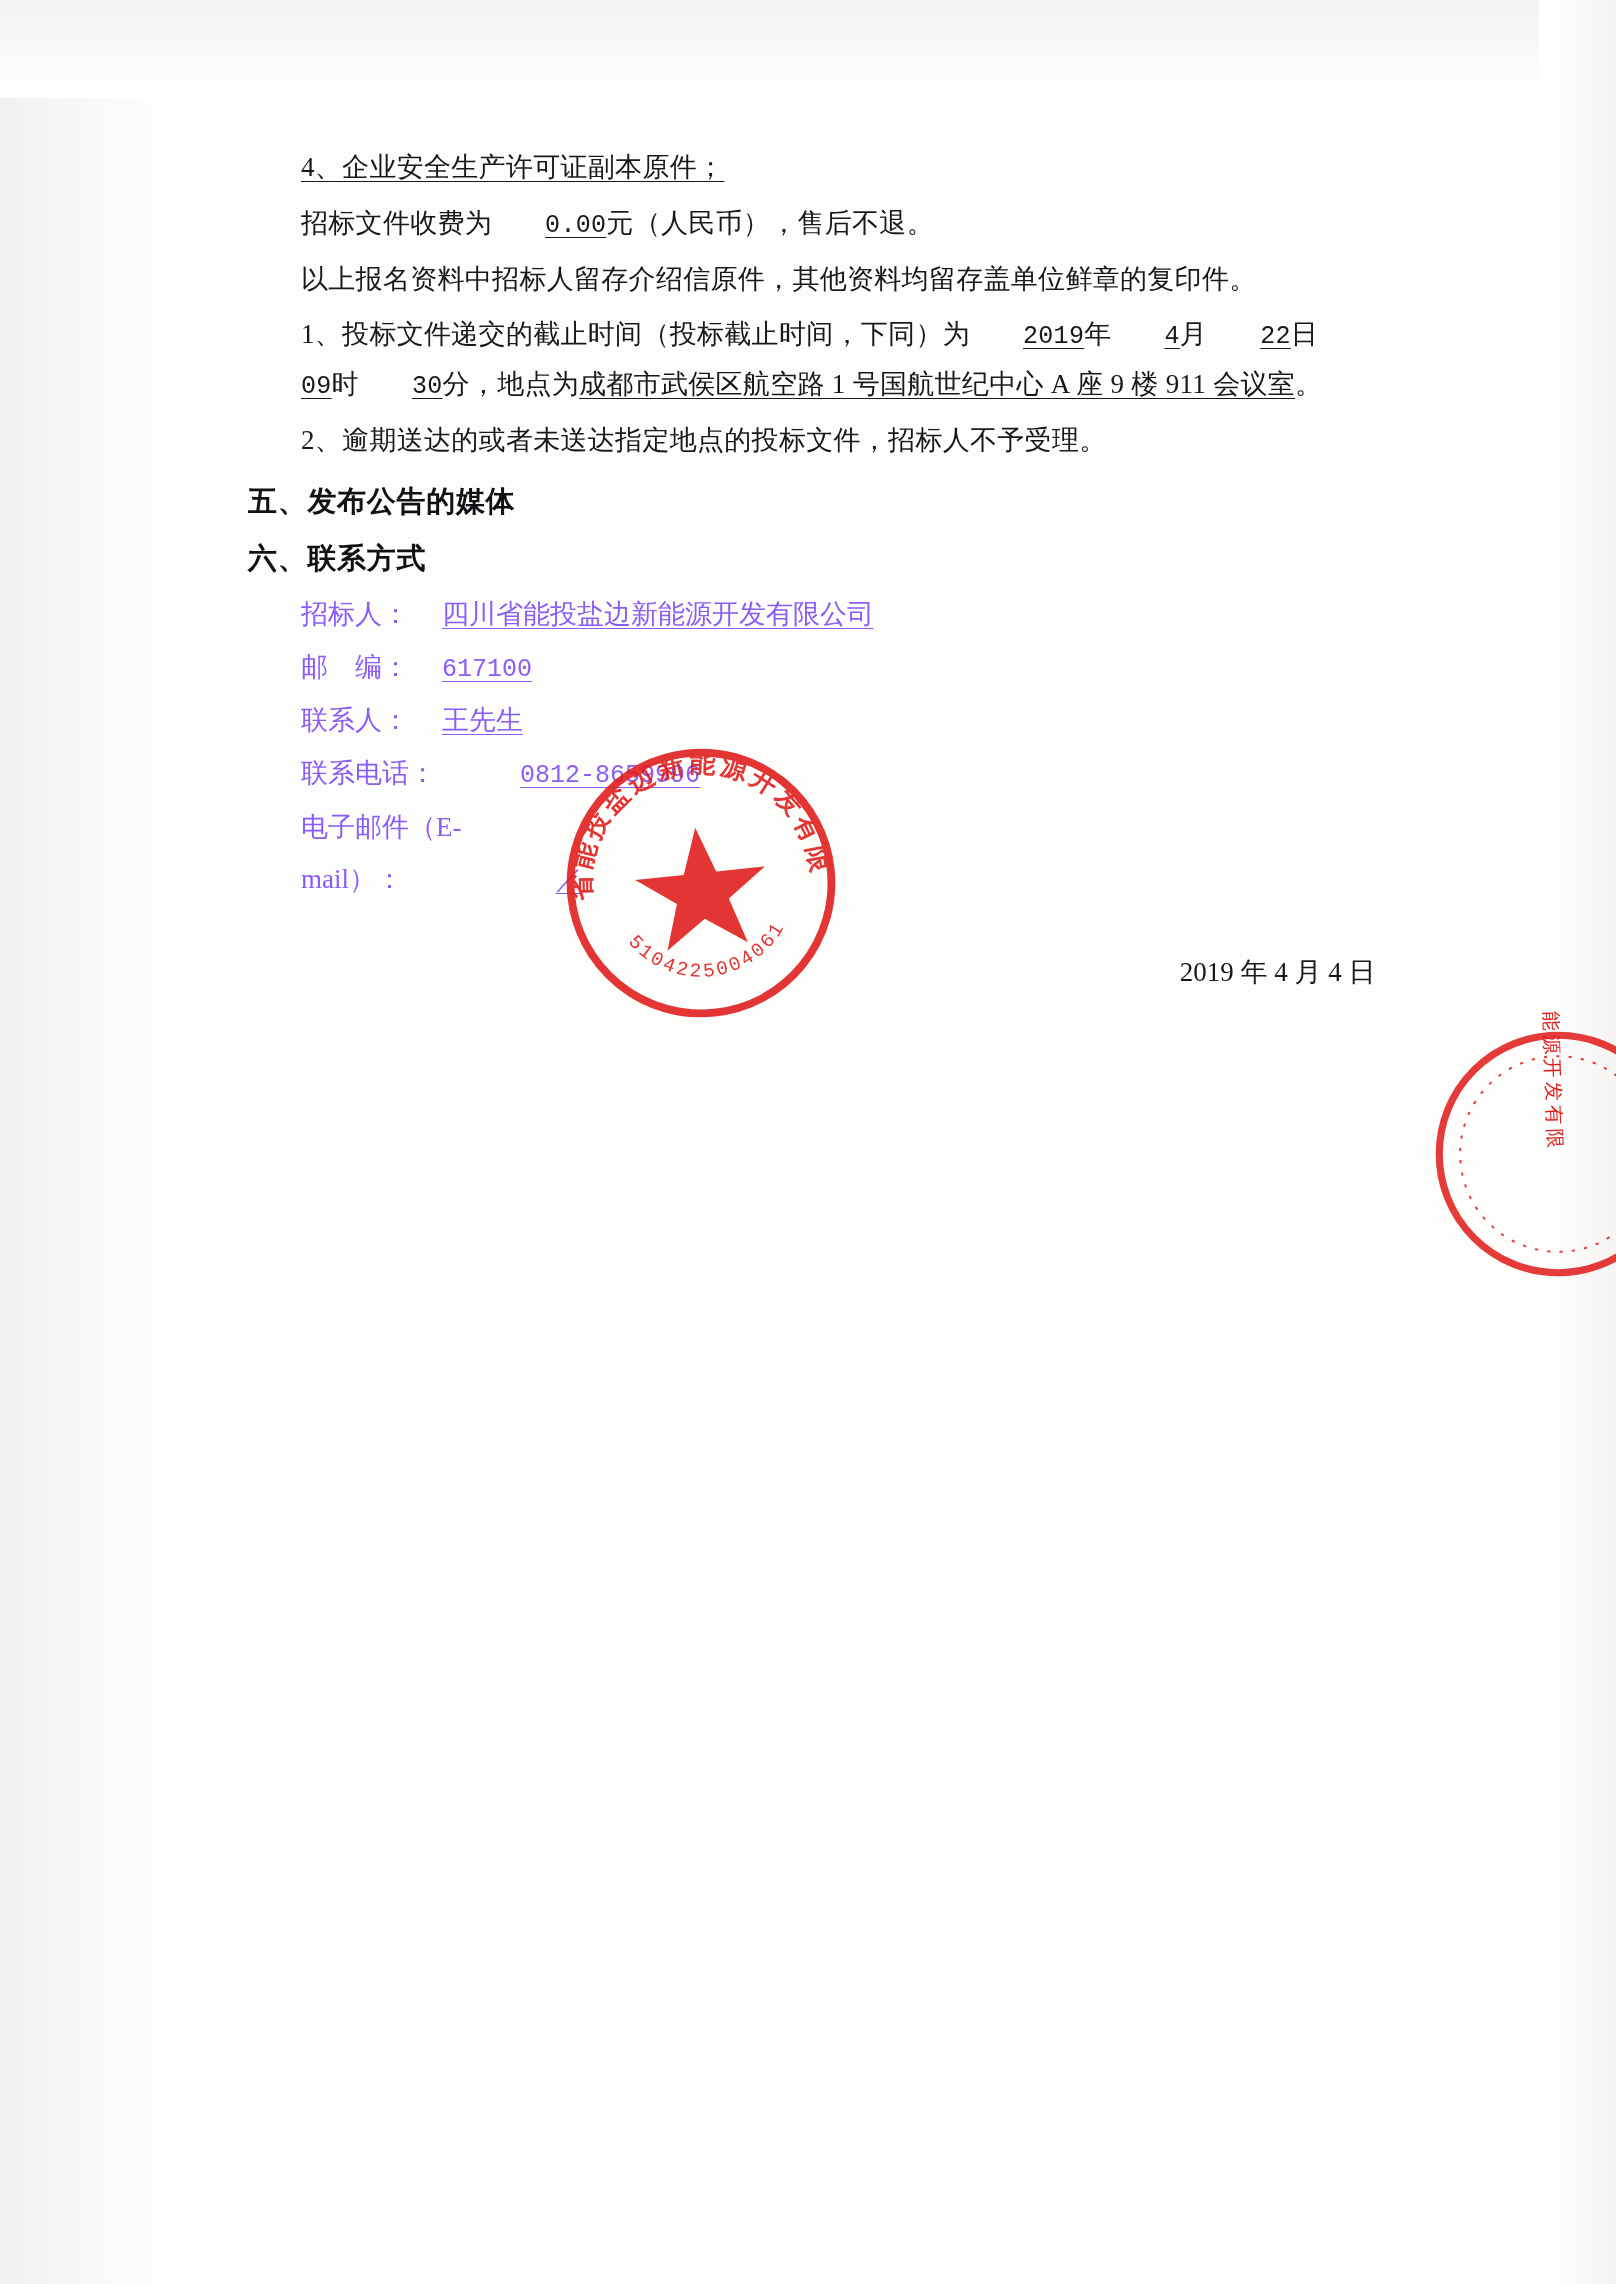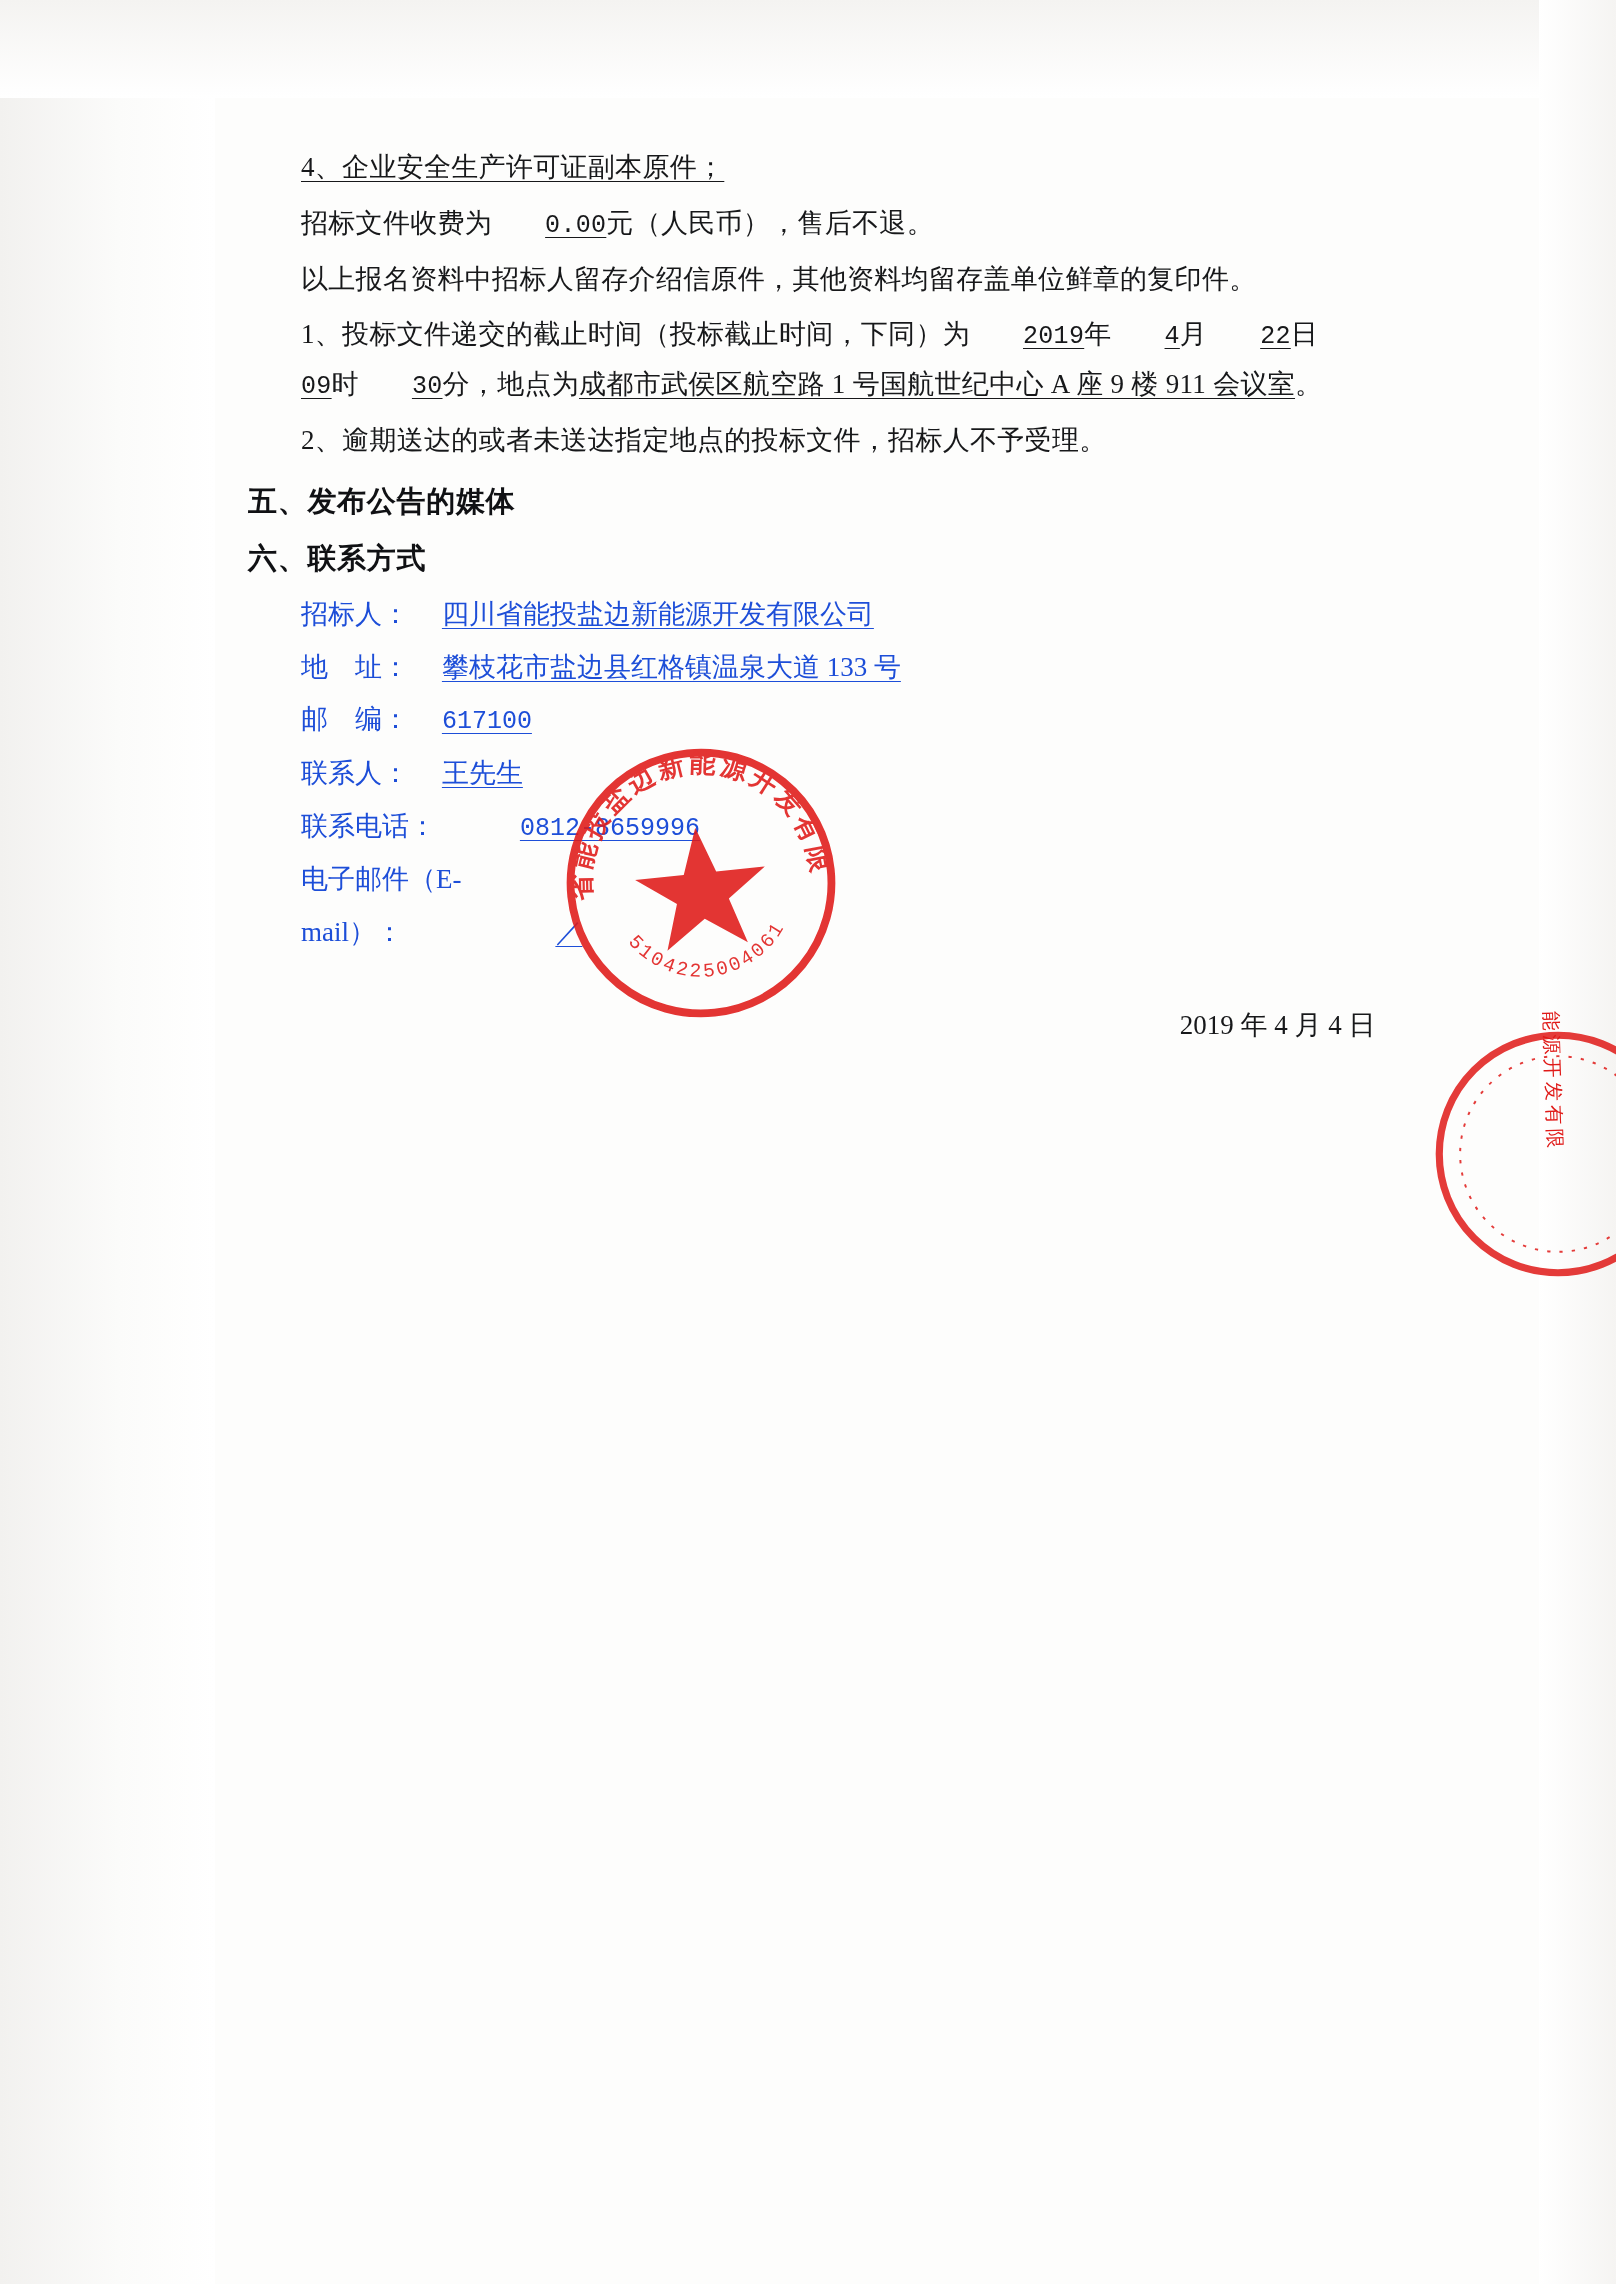--- a/index.html
+++ b/index.html
@@ -80,21 +80,21 @@
     text-align: right;
     text-decoration: underline;
     text-underline-offset: 5.2px;
     text-decoration-thickness: 1.3px;
   }
 
   .contact-block { margin-top: 6.5px; }
   .contact-row {
     font-size: 27px;
     line-height: 1.95;
-    color: #1d4ed8;
+    color: #8b5cf6;
     padding-left: 53px;
   }
   .contact-label {
     display: inline-block;
     width: 137px;
   }
   .contact-label.wide { width: 215px; }
   .contact-value {
     text-decoration: underline;
     text-underline-offset: 5.2px;
@@ -188,23 +188,20 @@
     </p>
 
     <h2 class="heading">五、发布公告的媒体</h2>
 
 
     <h2 class="heading">六、联系方式</h2>
 
     <div class="contact-block">
       <div class="contact-row">
         <span class="contact-label">招标人：</span><span class="contact-value">四川省能投盐边新能源开发有限公司</span>
-      </div>
-      <div class="contact-row">
-        <span class="contact-label">地　址：</span><span class="contact-value">攀枝花市盐边县红格镇温泉大道 133 号</span>
       </div>
       <div class="contact-row">
         <span class="contact-label">邮　编：</span><span class="contact-value mono">617100</span>
       </div>
       <div class="contact-row">
         <span class="contact-label">联系人：</span><span class="contact-value">王先生</span>
       </div>
       <div class="contact-row">
         <span class="contact-label wide">联系电话：</span><span class="contact-value mono">0812-8659996</span>
       </div>

